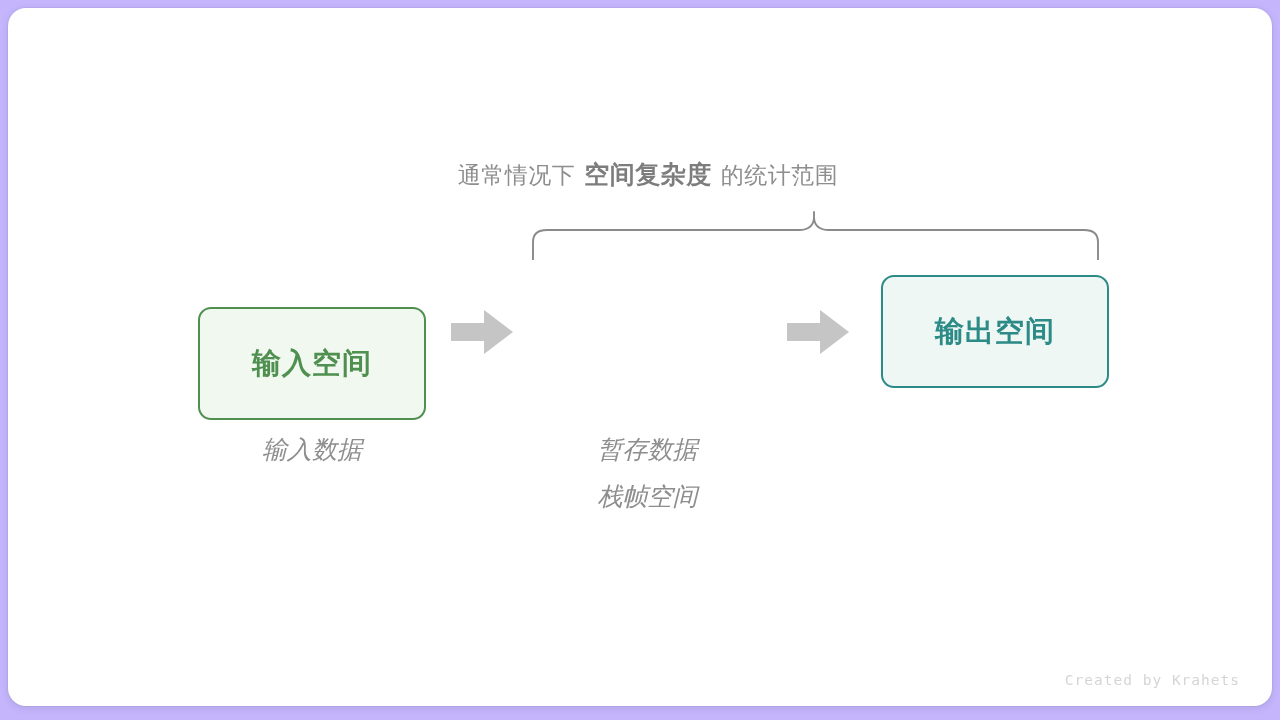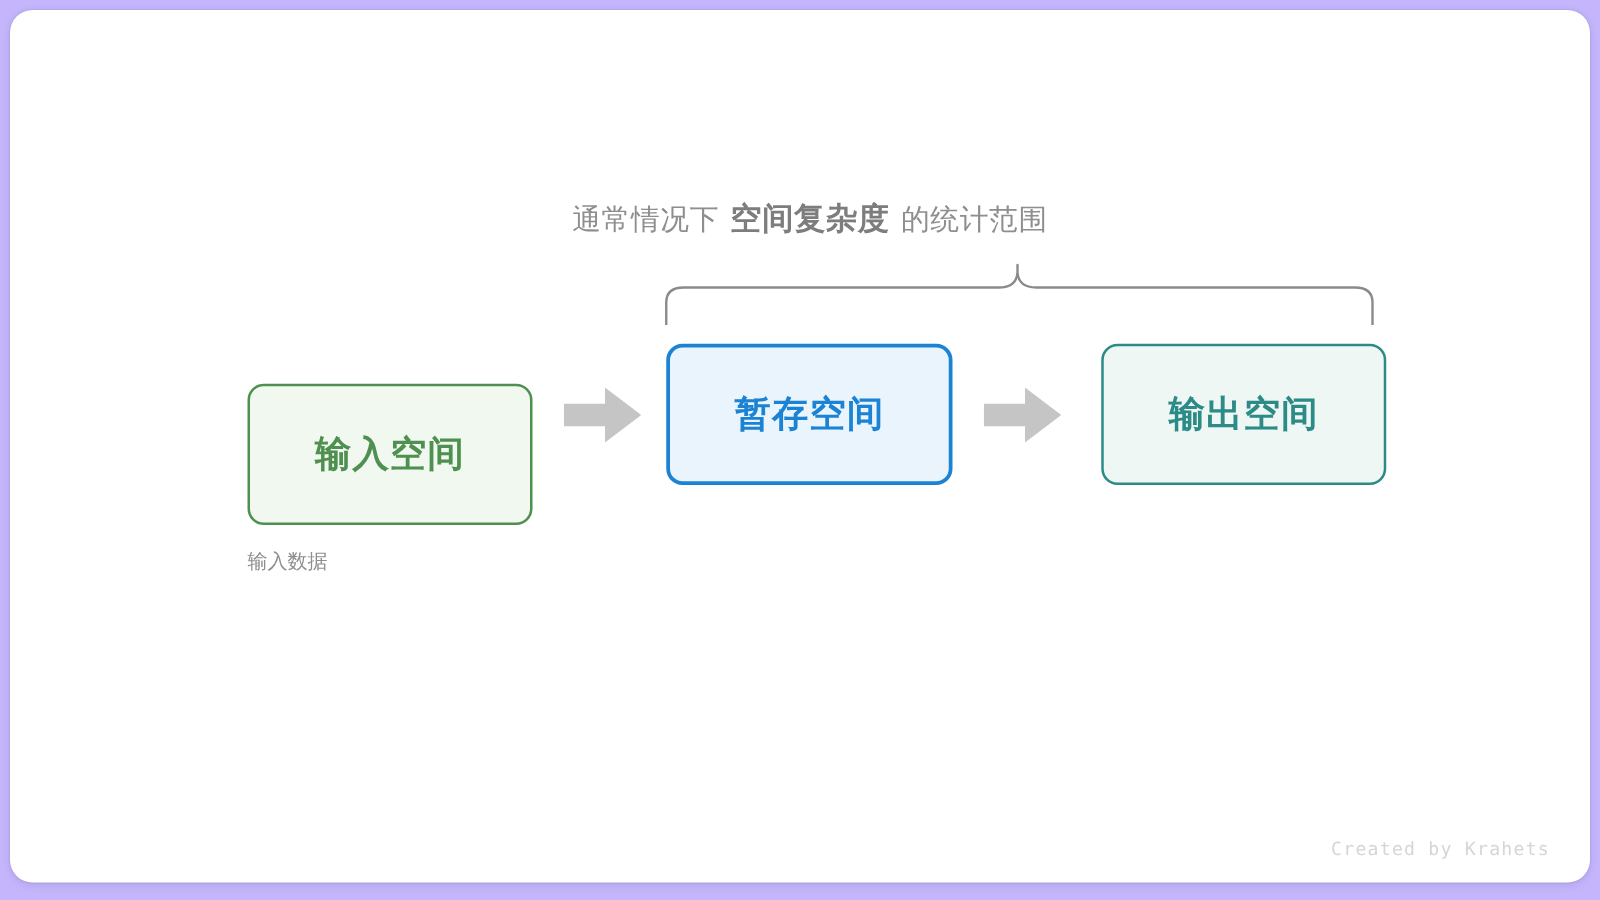--- a/index.html
+++ b/index.html
@@ -99,25 +99,26 @@
     top: 302px;
     width: 62px;
     height: 44px;
   }
   .arrow-1 { left: 443px; }
   .arrow-2 { left: 779px; }
 
   
   .caption {
     position: absolute;
-    font-size: 16px;
+    font-size: 25px;
     color: #8e8e8e;
-    text-align: left;
+    text-align: center;
     line-height: 47px;
     white-space: nowrap;
+    font-style: italic;
   }
   .caption-input  { left: 190px; top: 418px; width: 228px; }
   .caption-temp   { left: 525px; top: 418px; width: 229px; }
   .caption-output { left: 861px; top: 418px; width: 228px; }
 
   
   .watermark {
     position: absolute;
     right: 32px;
     bottom: 18px;
@@ -140,39 +141,40 @@
 
     <div class="brace-wrap">
       <svg width="585" height="56" viewBox="0 0 585 56" fill="none">
         <path d="M10 56 L10 38 Q10 26 24 26 L276 26 Q290 26 291 14 L291 8
                  L291 14 Q292 26 306 26 L561 26 Q575 26 575 38 L575 56" stroke="#8a8a8a" stroke-width="1.9" fill="none" stroke-linecap="round" stroke-linejoin="round"></path>
       </svg>
     </div>
 
     <div class="box box-input">输入空间</div>
 
-    <div class="box box-temp">暂存空间</div>
 
     <div class="box box-output">输出空间</div>
 
     <div class="arrow arrow-1">
       <svg width="62" height="44" viewBox="0 0 62 44">
         <polygon points="0,13 33,13 33,0 62,22 33,44 33,31 0,31" fill="#c5c5c5"></polygon>
       </svg>
     </div>
     <div class="arrow arrow-2">
       <svg width="62" height="44" viewBox="0 0 62 44">
         <polygon points="0,13 33,13 33,0 62,22 33,44 33,31 0,31" fill="#c5c5c5"></polygon>
       </svg>
     </div>
 
     <div class="caption caption-input">
       <div>输入数据</div>
     </div>
 
     <div class="caption caption-temp">
+      <div>暂存数据</div>
+      <div>栈帧空间</div>
     </div>
 
 
     <div class="watermark">Created by Krahets</div>
 
   </div>
 </div>
 
 </body></html>

